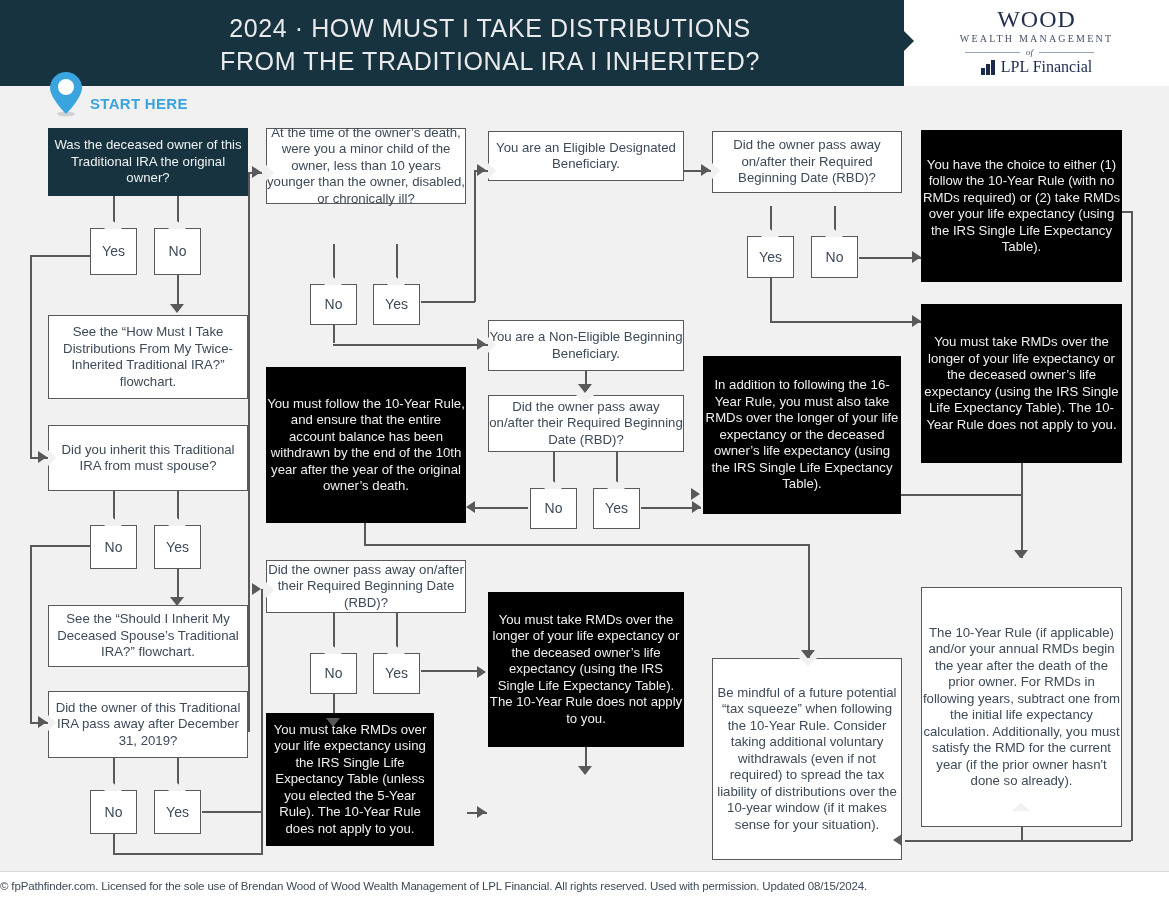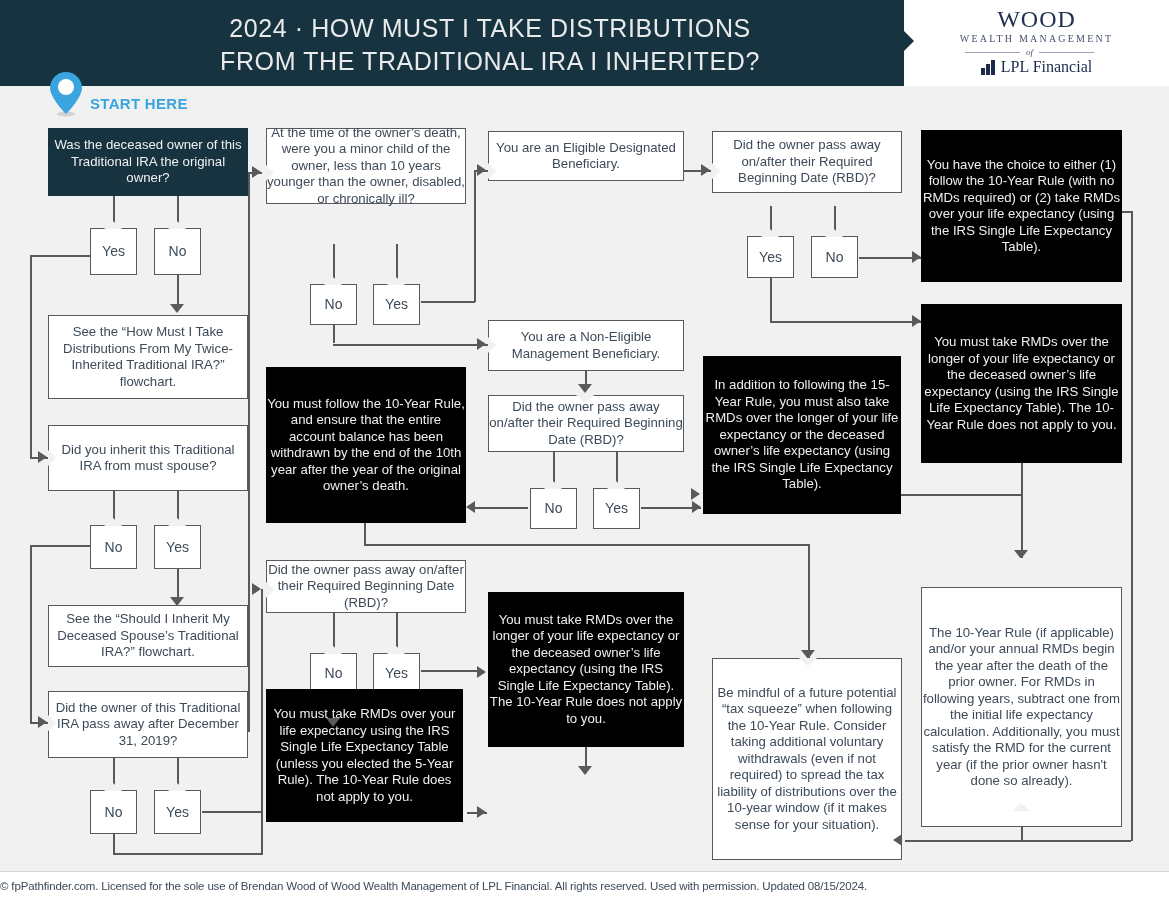--- a/index.html
+++ b/index.html
@@ -351,28 +351,28 @@
   <div class="arrow-r" style="left:252px; top:583px;"></div>
   <div class="box" style="left:266px; top:560px; width:200px; height:53px;">Did the owner pass away on/after their Required Beginning Date (RBD)?</div>
   <div class="notch-l" style="left:266px; top:582px;"></div>
 
   <div class="box yn" style="left:310px; top:653px; width:47px; height:41px;">No</div>
   <div class="box yn" style="left:373px; top:653px; width:47px; height:41px;">Yes</div>
   <div class="notch-b" style="left:324px; top:646px;"></div>
   <div class="notch-b" style="left:387px; top:646px;"></div>
   <div class="arrow-d" style="left:326px; top:718px;"></div>
 
-  <div class="box black" style="left:266px; top:689px; width:197px; height:133px;">You must take RMDs over your life expectancy using the IRS Single Life Expectancy Table (unless you elected the 5-Year Rule). The 10-Year Rule does not apply to you.</div>
+  <div class="box black" style="left:266px; top:713px; width:168px; height:133px;">You must take RMDs over your life expectancy using the IRS Single Life Expectancy Table (unless you elected the 5-Year Rule). The 10-Year Rule does not apply to you.</div>
 
   <div class="arrow-r" style="left:477px; top:164px;"></div>
   <div class="box" style="left:488px; top:131px; width:196px; height:50px;">You are an Eligible Designated Beneficiary.</div>
   <div class="notch-l" style="left:488px; top:163px;"></div>
 
   <div class="arrow-r" style="left:477px; top:338px;"></div>
-  <div class="box" style="left:488px; top:320px; width:196px; height:51px;">You are a Non-Eligible Management Beneficiary.</div>
+  <div class="box" style="left:488px; top:320px; width:196px; height:51px;">You are a Non-Eligible Beginning Beneficiary.</div>
   <div class="notch-l" style="left:488px; top:337px;"></div>
 
   <div class="arrow-d" style="left:578px; top:384px;"></div>
   <div class="box" style="left:488px; top:395px; width:196px; height:57px;">Did the owner pass away on/after their Required Beginning Date (RBD)?</div>
   <div class="notch-t" style="left:576px; top:395px;"></div>
 
   <div class="box yn" style="left:530px; top:488px; width:47px; height:41px;">No</div>
   <div class="box yn" style="left:593px; top:488px; width:47px; height:41px;">Yes</div>
   <div class="notch-b" style="left:544px; top:481px;"></div>
   <div class="notch-b" style="left:607px; top:481px;"></div>
@@ -393,21 +393,21 @@
   <div class="notch-l" style="left:712px; top:163px;"></div>
 
   <div class="box yn" style="left:747px; top:236px; width:47px; height:42px;">Yes</div>
   <div class="box yn" style="left:811px; top:236px; width:47px; height:42px;">No</div>
   <div class="notch-b" style="left:761px; top:229px;"></div>
   <div class="notch-b" style="left:825px; top:229px;"></div>
   <div class="arrow-r" style="left:912px; top:251px;"></div>
   <div class="arrow-r" style="left:912px; top:315px;"></div>
 
   <div class="arrow-r" style="left:691px; top:488px;"></div>
-  <div class="box black" style="left:703px; top:356px; width:198px; height:158px;">In addition to following the 15-Year Rule, you must also take RMDs over the longer of your life expectancy or the deceased owner’s life expectancy (using the IRS Single Life Expectancy Table).</div>
+  <div class="box black" style="left:703px; top:356px; width:198px; height:158px;">In addition to following the 16-Year Rule, you must also take RMDs over the longer of your life expectancy or the deceased owner’s life expectancy (using the IRS Single Life Expectancy Table).</div>
   <div class="notch-l" style="left:703px; top:487px; border-left-color:#000000;"></div>
 
   <div class="arrow-d" style="left:801px; top:650px;"></div>
   <div class="box" style="left:712px; top:658px; width:190px; height:202px;">Be mindful of a future potential “tax squeeze” when following the 10-Year Rule. Consider taking additional voluntary withdrawals (even if not required) to spread the tax liability of distributions over the 10-year window (if it makes sense for your situation).</div>
   <div class="notch-t" style="left:799px; top:658px;"></div>
   <div class="arrow-l" style="left:893px; top:834px;"></div>
 
   <div class="box black" style="left:921px; top:130px; width:201px; height:152px;">You have the choice to either (1) follow the 10-Year Rule (with no RMDs required) or (2) take RMDs over your life expectancy (using the IRS Single Life Expectancy Table).</div>
 
   <div class="box black" style="left:921px; top:304px; width:201px; height:159px;">You must take RMDs over the longer of your life expectancy or the deceased owner’s life expectancy (using the IRS Single Life Expectancy Table). The 10-Year Rule does not apply to you.</div>

